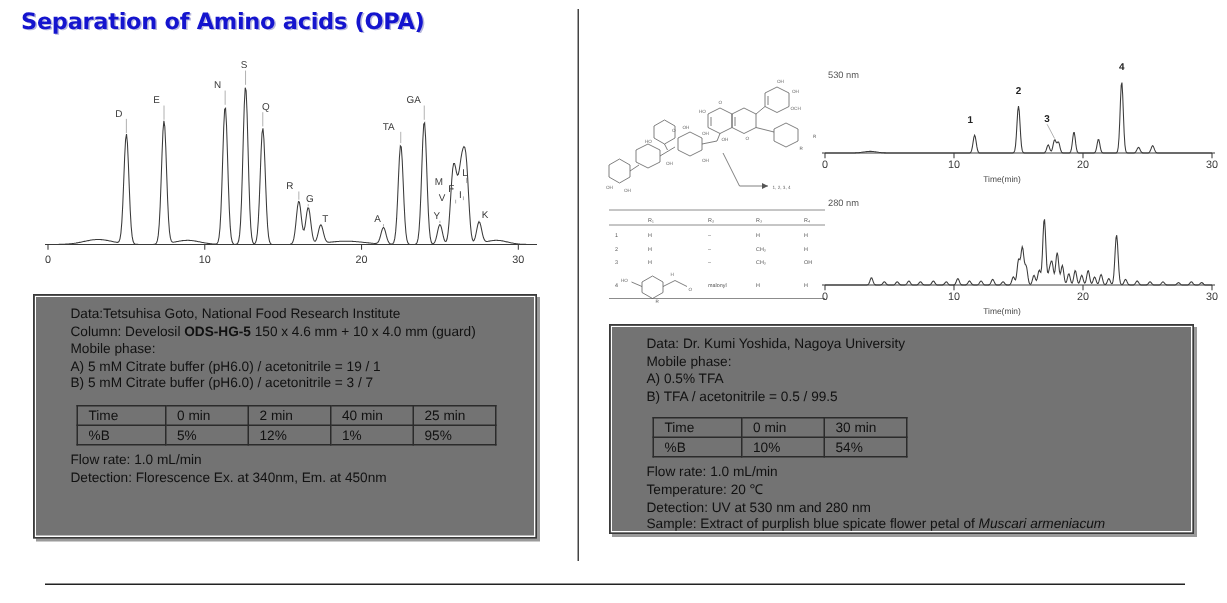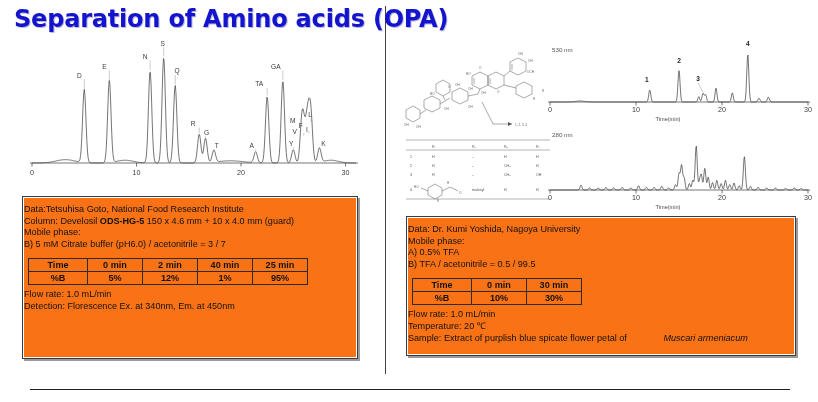--- a/index.html
+++ b/index.html
@@ -25,51 +25,49 @@
   }
 
   
   .title{
     position:absolute;
     color:#1414CE;font-weight:bold;white-space:nowrap;
     text-shadow:1px 1px 0 #b9b9de;
     font-family:"DejaVu Sans", sans-serif;
     letter-spacing:-0.2px;
   }
-  .title-left{left:14px;top:5px;font-size:24px;}
+  .title-left{left:14px;top:5px;font-size:15px;}
 
   
   .infobox{
-    position:absolute;background:#f97316;
+    position:absolute;background:#737373;
     border:1px solid #3a3a3a;
     box-shadow:2px 2px 0 0 #9a9a9a, 0 0 0 1px #fff inset;
-    padding:7px 9px 6px 1px;
+    padding:7px 9px 6px 24px;
     box-sizing:border-box;
     color:#111;
   }
   .infobox-left{left:22px;top:196px;width:336px;height:163px;}
   .infobox-right{left:406px;top:216px;width:390px;height:140px;}
 
   .ib-line{font-size:9.1px;line-height:11.6px;white-space:nowrap;}
   .ib-line b{font-weight:bold;}
-  .ib-line i{font-style:italic;margin-left:34px;}
+  .ib-line i{font-style:italic;}
   .spacer-sm{height:5px;}
 
   
   table.grad{
     border-collapse:collapse;margin:3px 0 4px 4px;
   }
   table.grad td{
     border:1px solid #2b2b2b;
     font-size:9.1px;
-    text-align:center;
     padding:1px 7px;
     white-space:nowrap;
     color:#111;
-    font-weight:bold;
   }
   table.grad td.w1{min-width:44px;}
   table.grad td.w2{min-width:40px;}
 
   
   .chrom{position:absolute;}
   .chrom-left{left:24px;top:34px;width:340px;height:152px;}
   .chrom-r-top{left:546px;top:36px;width:268px;height:88px;}
   .chrom-r-bot{left:546px;top:122px;width:268px;height:90px;}
   .struct{position:absolute;left:400px;top:40px;width:150px;height:105px;}
@@ -156,20 +154,21 @@
             <line class="leader" x1="295.4193548387097" y1="113.57" x2="295.4193548387097" y2="113.07"></line>
             <text class="peaklbl" x="299.4193548387097" y="111.57" text-anchor="middle">K</text>
           </g>
       </svg>
     </div>
 
     <div class="infobox infobox-left">
       <div class="ib-line">Data:Tetsuhisa Goto, National Food Research Institute</div>
       <div class="ib-line"><span>Column: Develosil </span><b>ODS-HG-5</b><span> 150 x 4.6 mm + 10 x 4.0 mm (guard)</span></div>
       <div class="ib-line">Mobile phase:</div>
+      <div class="ib-line">A) 5 mM Citrate buffer (pH6.0) / acetonitrile = 19 / 1</div>
       <div class="ib-line">B) 5 mM Citrate buffer (pH6.0) / acetonitrile = 3 / 7</div>
       <div class="spacer-sm"></div>
       <table class="grad">
         <tbody id="grad-left">
             <tr>
               <td class="w1">Time</td>
               <td class="w2">0 min</td>
               <td class="w2">2 min</td>
               <td class="w2">40 min</td>
               <td class="w2">25 min</td>
@@ -354,22 +353,23 @@
     <table class="grad">
       <tbody id="grad-right">
           <tr>
             <td class="w1">Time</td>
             <td class="w2">0 min</td>
             <td class="w2">30 min</td>
           </tr>
           <tr>
             <td class="w1">%B</td>
             <td class="w2">10%</td>
-            <td class="w2">30%</td>
+            <td class="w2">54%</td>
           </tr>
         </tbody>
     </table>
     <div class="ib-line">Flow rate: 1.0 mL/min</div>
     <div class="ib-line">Temperature: 20 ℃</div>
+    <div class="ib-line">Detection: UV at 530 nm and 280 nm</div>
     <div class="ib-line"><span>Sample: Extract of purplish blue spicate flower petal of </span><i>Muscari armeniacum</i></div>
   </div>
 
 </div>
 
 </body></html>

